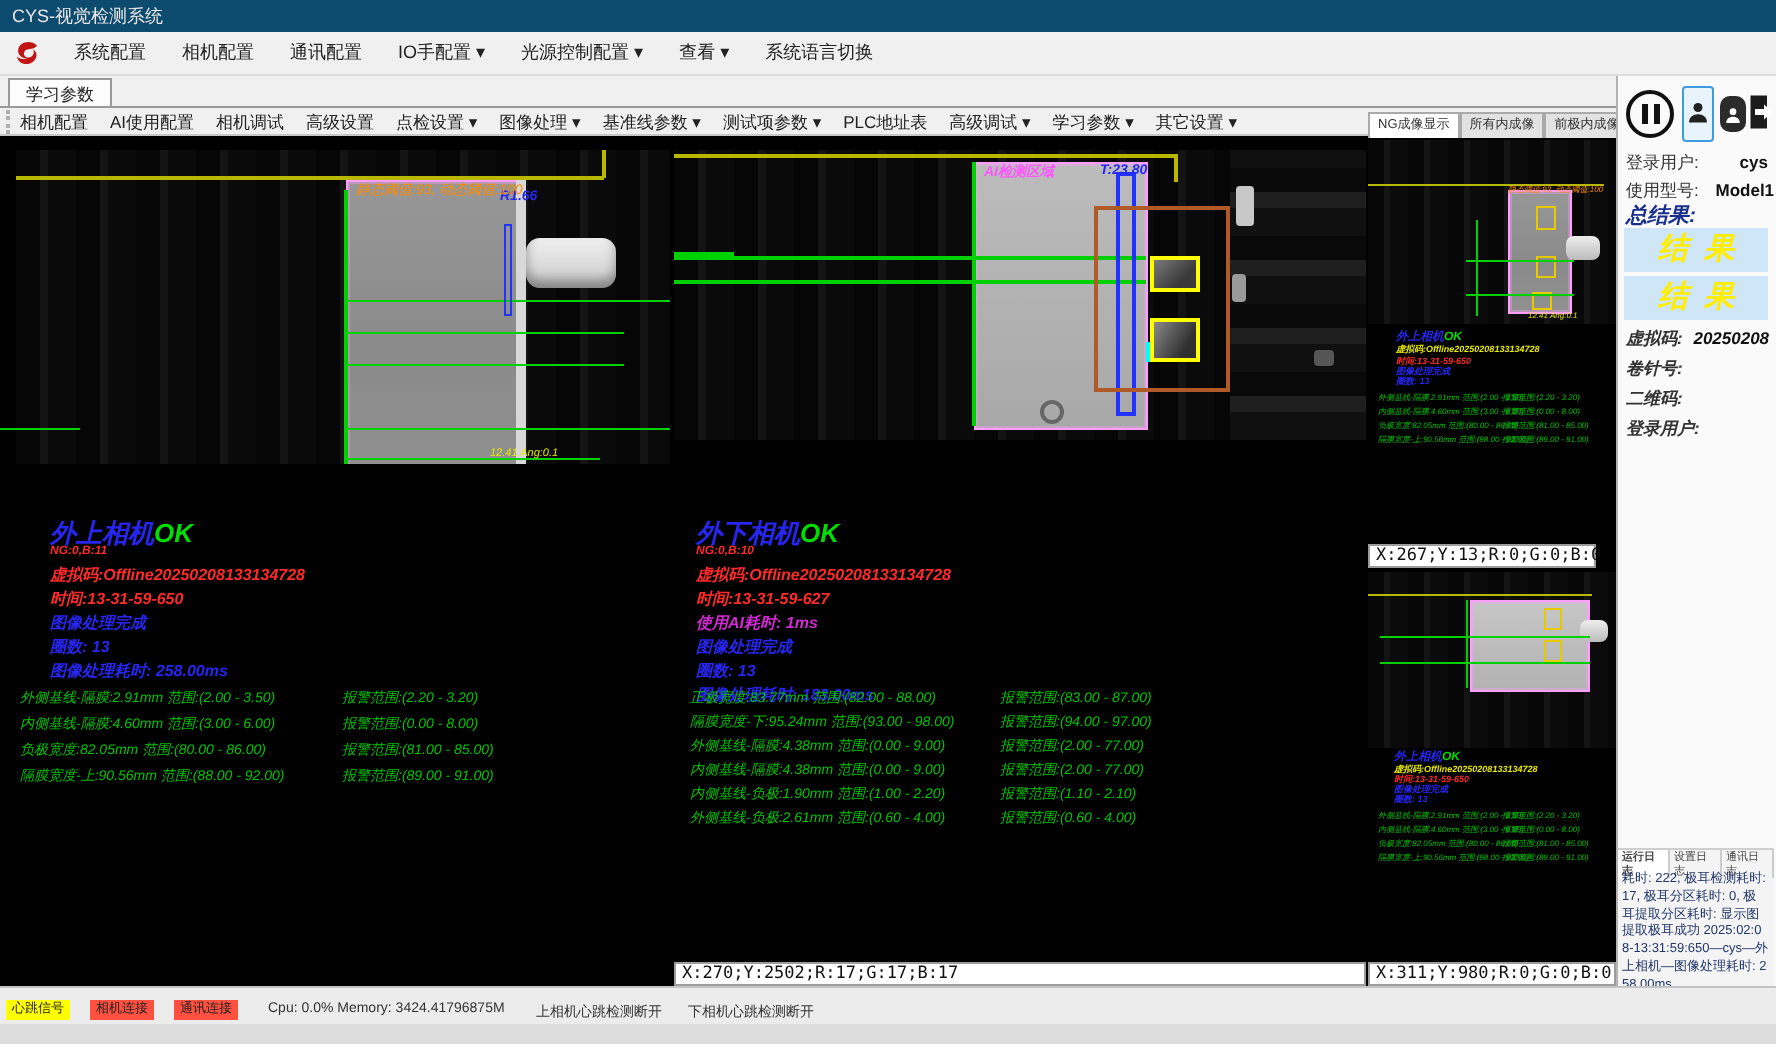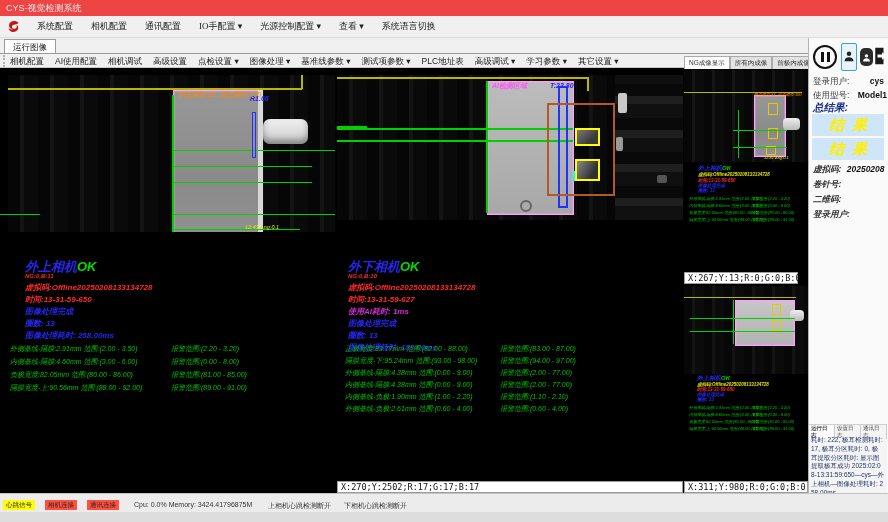--- a/index.html
+++ b/index.html
@@ -2,25 +2,25 @@
 <html><head>
 <meta charset="utf-8">
 <style>
   html,body{margin:0;padding:0;background:#9a9a9a;}
   #app{position:relative;width:888px;height:522px;background:#ececec;overflow:hidden;
        font-family:"Liberation Sans","DejaVu Sans",sans-serif;cursor:default;}
   .abs{position:absolute;}
   .it{font-style:italic;font-weight:bold;}.red{color:#ff2a2a}.blu{color:#2626f0}.mag{color:#d22ad2}
   .org{color:#ff8c00}.yel{color:#e8e800}.pnk{color:#ff55ff}
   
-  #titlebar{left:0;top:0;width:888px;height:16px;background:#ef4444;color:#e8e8e8;
+  #titlebar{left:0;top:0;width:888px;height:16px;background:#0c4a6e;color:#e8e8e8;
             font-size:9px;line-height:16px;padding-left:6px;box-sizing:border-box;}
   #menubar{left:0;top:16px;width:888px;height:22px;background:#f0f0f0;border-bottom:1px solid #dcdcdc;
            display:flex;align-items:center;gap:14px;padding-left:6px;box-sizing:border-box;font-size:9px;color:#222;}
-  .menu-item{padding:2px 2px;font-family:Liberation Serif, serif;}
+  .menu-item{padding:2px 2px;}
   #grayband{left:0;top:38px;width:808px;height:30px;background:#f0f0f0;border-bottom:1px solid #c8c8c8;box-sizing:border-box;}
   #runtab{left:4px;top:39px;width:50px;height:14px;background:#fdfdfd;border:1px solid #9a9a9a;border-bottom:none;
           font-size:8.5px;text-align:center;line-height:14px;color:#222;}
   #tabline{left:0;top:53px;width:808px;height:1px;background:#9a9a9a;}
   #toolbar{left:10px;top:55px;width:660px;height:13px;display:flex;gap:11px;font-size:8.5px;color:#222;align-items:center;}
   #grip{left:3px;top:55px;width:3px;height:12px;border-left:2px dotted #b0b0b0;}
   
   #main{left:0;top:68px;width:808px;height:425px;background:#000;}
   .cam-img{position:absolute;overflow:hidden;background:
       repeating-linear-gradient(90deg,#060606 0 12px,#141414 12px 16px,#0a0a0a 16px 30px);}
@@ -72,21 +72,21 @@
     <span class="menu-item">系统配置</span>
     <span class="menu-item">相机配置</span>
     <span class="menu-item">通讯配置</span>
     <span class="menu-item">IO手配置 ▾</span>
     <span class="menu-item">光源控制配置 ▾</span>
     <span class="menu-item">查看 ▾</span>
     <span class="menu-item">系统语言切换</span>
   </div>
 
   <div class="abs" id="grayband"></div>
-  <div class="abs" id="runtab">运行图像</div>
+  <div class="abs" id="runtab">学习参数</div>
   <div class="abs" id="tabline"></div>
   <div class="abs" id="grip"></div>
   <div class="abs" id="toolbar">
     <span>相机配置</span>
     <span>AI使用配置</span>
     <span>相机调试</span>
     <span>高级设置</span>
     <span>点检设置 ▾</span>
     <span>图像处理 ▾</span>
     <span>基准线参数 ▾</span>

